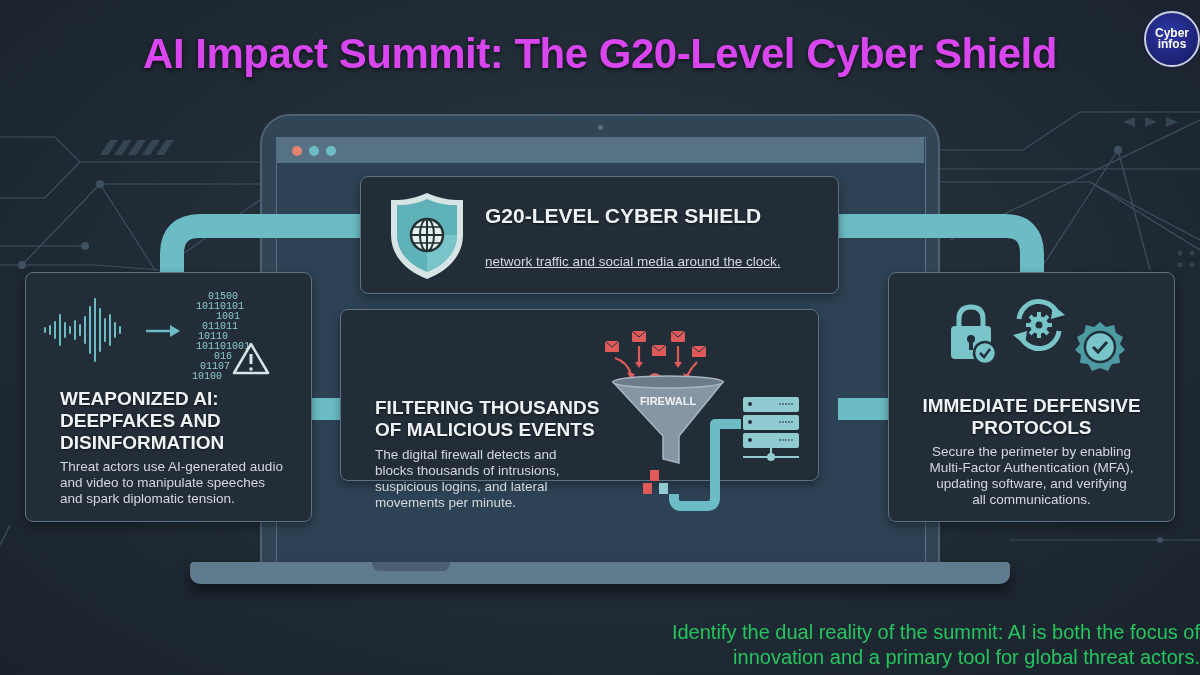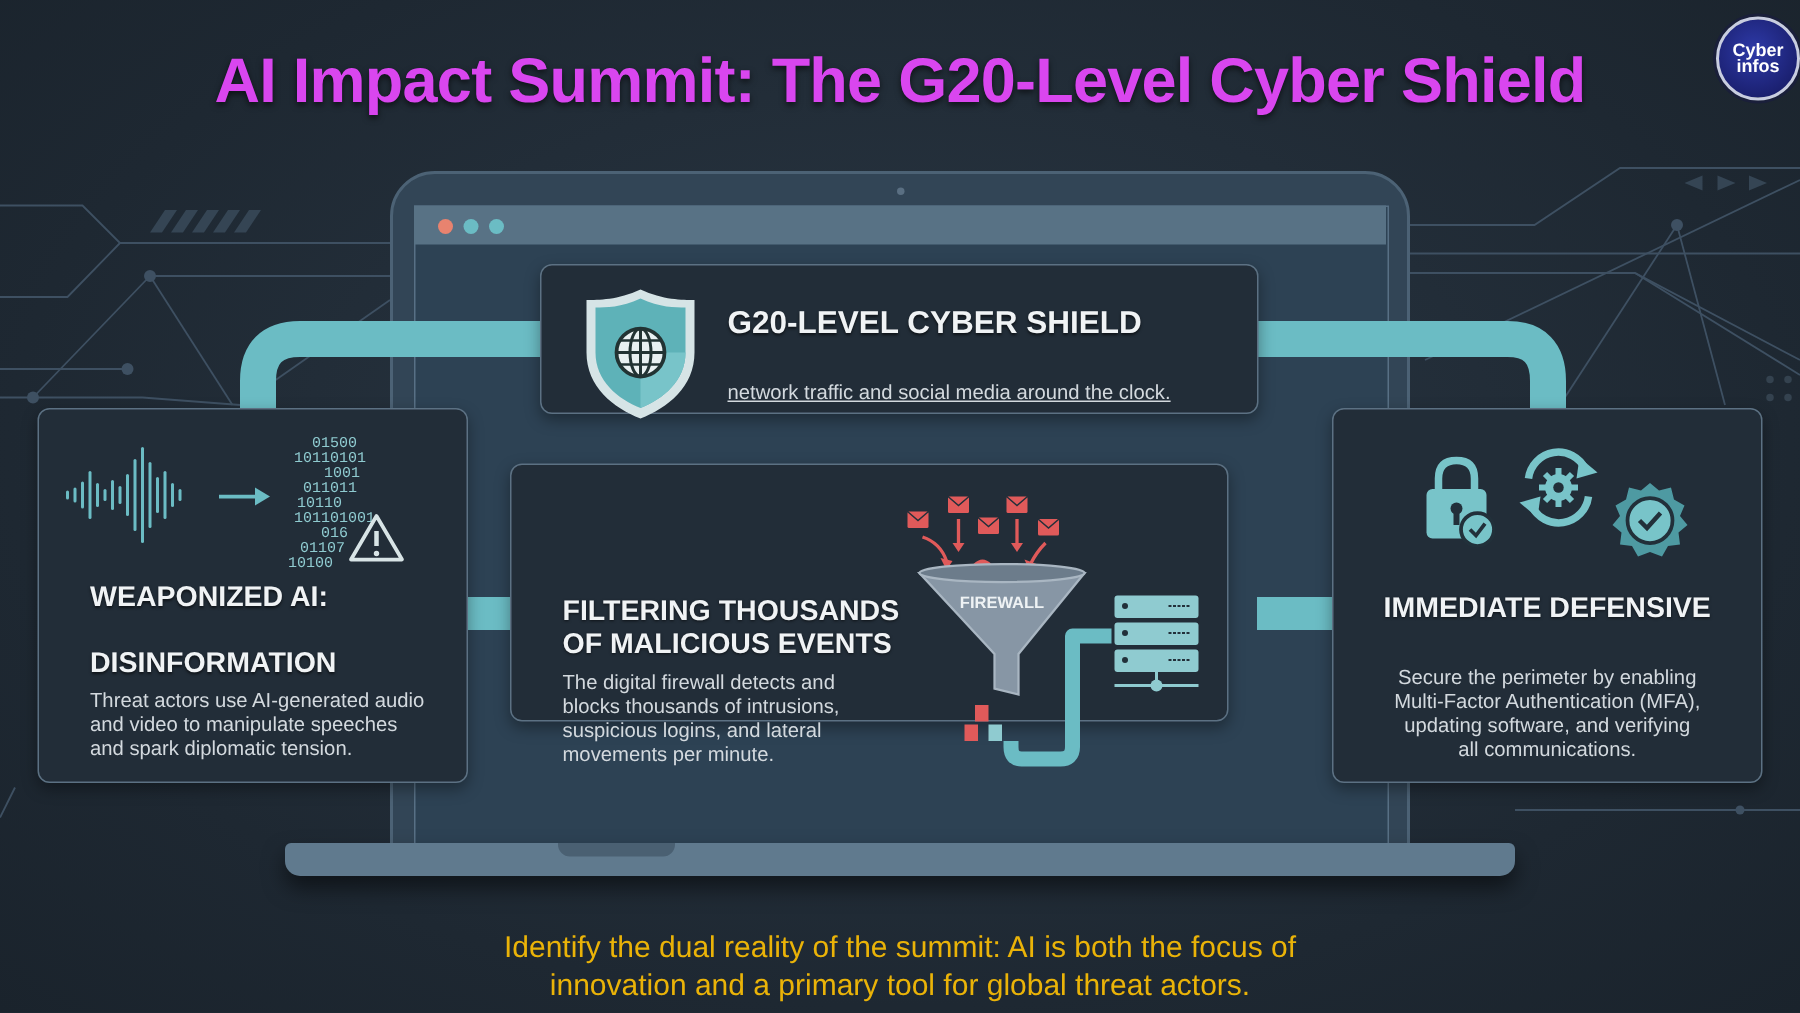--- a/index.html
+++ b/index.html
@@ -11,21 +11,21 @@
   .laptop-lid{position:absolute;left:260px;top:114px;width:680px;height:470px;border-radius:30px 30px 0 0;background:#324556;border:2px solid #4c6275;box-sizing:border-box;}
   .screen{position:absolute;left:276px;top:137px;width:648px;height:424px;background:#2d4254;border:1px solid #587085;}
   .screen-bar{position:absolute;left:276px;top:137px;width:648px;height:26px;background:#587285;}
   .dot{position:absolute;top:146px;width:10px;height:10px;border-radius:50%;}
   .cam{position:absolute;left:598px;top:125px;width:5px;height:5px;border-radius:50%;background:#5a6f82;}
   .base{position:absolute;left:190px;top:562px;width:820px;height:22px;background:#607a8e;border-radius:4px 4px 10px 10px;box-shadow:0 8px 14px rgba(0,0,0,.5);}
   .notch{position:absolute;left:373px;top:562px;width:78px;height:9px;background:#4a6072;border-radius:0 0 8px 8px;}
   .panel{position:absolute;background:#222d38;border:1.5px solid #5c7183;border-radius:8px;box-sizing:border-box;box-shadow:0 4px 10px rgba(0,0,0,.35);}
   .ph{font-weight:bold;color:#f0f3f5;font-size:19px;line-height:22px;text-shadow:0 1px 2px rgba(0,0,0,.6);}
   .pb{color:#d3d9de;font-size:13.5px;line-height:16px;}
-  .footer{position:absolute;left:0;right:0;top:620px;text-align:center;font-size:20px;line-height:25px;color:#eab308;}
+  .footer{position:absolute;left:0;right:0;top:620px;text-align:right;font-size:20px;line-height:25px;color:#22c55e;}
 </style>
 </head>
 <body>
 
 <div class="bg"></div>
 
 <svg class="circuit" width="1200" height="675">
   <g stroke="#3e5062" stroke-width="1.2" fill="none">
     <polyline points="0,137 55,137 80,162 260,162"></polyline>
     <polyline points="0,198 45,198 80,162"></polyline>
@@ -89,21 +89,21 @@
 
 <svg style="position:absolute;left:0;top:0" width="1200" height="675">
   <g stroke="#6bbcc4" stroke-width="24" fill="none" stroke-linejoin="round">
     <path d="M360,226 L200,226 Q172,226 172,254 L172,272"></path>
     <path d="M838,226 L1005,226 Q1032,226 1032,254 L1032,272"></path>
   </g>
   <rect x="312" y="398" width="48" height="22" fill="#6bbcc4"></rect>
   <rect x="838" y="398" width="52" height="22" fill="#6bbcc4"></rect>
 </svg>
 
-<div class="panel" style="left:360px;top:176px;width:479px;height:100px;">
+<div class="panel" style="left:360px;top:176px;width:479px;height:118px;">
   <svg style="position:absolute;left:26px;top:13px" width="80" height="92" viewBox="0 0 80 92">
     <path d="M40,3 C55,10 68,10 76,10 L76,45 C76,68 58,82 40,89 C22,82 4,68 4,45 L4,10 C12,10 25,10 40,3 Z" fill="#d6e4e6"></path>
     <path d="M40,9 C53,15 63,15 70,15 L70,45 C70,64 55,76 40,82 C25,76 10,64 10,45 L10,15 C17,15 27,15 40,9 Z" fill="#5eb2b8"></path>
     <path d="M40,9 L40,82 C55,76 70,64 70,45 L40,45 Z" fill="#78c4c9"></path>
     <circle cx="40" cy="45" r="16" fill="#e8f0f1" stroke="#233" stroke-width="2.5"></circle>
     <ellipse cx="40" cy="45" rx="7" ry="16" fill="none" stroke="#233" stroke-width="2"></ellipse>
     <line x1="24" y1="45" x2="56" y2="45" stroke="#233" stroke-width="2"></line>
     <line x1="40" y1="29" x2="40" y2="61" stroke="#233" stroke-width="2"></line>
     <line x1="27" y1="37" x2="53" y2="37" stroke="#233" stroke-width="1.6"></line>
     <line x1="27" y1="53" x2="53" y2="53" stroke="#233" stroke-width="1.6"></line>
@@ -147,20 +147,21 @@
     <div style="padding-left:28px">016</div>
     <div style="padding-left:14px">01107</div>
     <div style="padding-left:6px">10100</div>
   </div>
   <svg style="position:absolute;left:205px;top:68px" width="40" height="36">
     <path d="M20,3 L37,32 L3,32 Z" fill="none" stroke="#d8e4e6" stroke-width="2.5" stroke-linejoin="round"></path>
     <line x1="20" y1="13" x2="20" y2="23" stroke="#d8e4e6" stroke-width="3"></line>
     <circle cx="20" cy="28" r="1.8" fill="#d8e4e6"></circle>
   </svg>
   <div class="ph" style="position:absolute;left:34px;top:115px;">WEAPONIZED AI:</div>
+  <div class="ph" style="position:absolute;left:34px;top:137px;">DEEPFAKES AND</div>
   <div class="ph" style="position:absolute;left:34px;top:159px;">DISINFORMATION</div>
   <div class="pb" style="position:absolute;left:34px;top:186px;">Threat actors use AI-generated audio</div>
   <div class="pb" style="position:absolute;left:34px;top:202px;">and video to manipulate speeches</div>
   <div class="pb" style="position:absolute;left:34px;top:218px;">and spark diplomatic tension.</div>
 </div>
 
 <div class="panel" style="left:340px;top:309px;width:479px;height:172px;">
   <div class="ph" style="position:absolute;left:34px;top:87px;">FILTERING THOUSANDS</div>
   <div class="ph" style="position:absolute;left:34px;top:109px;">OF MALICIOUS EVENTS</div>
   <div class="pb" style="position:absolute;left:34px;top:137px;">The digital firewall detects and</div>
@@ -245,20 +246,21 @@
         <line x1="39" y1="19" x2="21" y2="37"></line>
       </g>
     <circle cx="30" cy="28" r="3.5" fill="#22303a"></circle>
   </svg>
   <svg style="position:absolute;left:184px;top:48px" width="54" height="54">
     <polygon points="27,1 33,6 41,4 43,12 50,16 47,23 52,29 46,34 47,42 39,43 35,50 27,47 19,50 15,43 7,42 8,34 2,29 7,23 4,16 11,12 13,4 21,6" fill="#4e9aa2"></polygon>
     <circle cx="27" cy="26" r="15" fill="#78c4c9" stroke="#22303a" stroke-width="2.5"></circle>
     <polyline points="20,26 25,31 34,21" fill="none" stroke="#22303a" stroke-width="3"></polyline>
   </svg>
   <div class="ph" style="position:absolute;left:0;right:0;top:122px;text-align:center;">IMMEDIATE DEFENSIVE</div>
+  <div class="ph" style="position:absolute;left:0;right:0;top:144px;text-align:center;">PROTOCOLS</div>
   <div class="pb" style="position:absolute;left:0;right:0;top:171px;text-align:center;">Secure the perimeter by enabling</div>
   <div class="pb" style="position:absolute;left:0;right:0;top:187px;text-align:center;">Multi-Factor Authentication (MFA),</div>
   <div class="pb" style="position:absolute;left:0;right:0;top:203px;text-align:center;">updating software, and verifying</div>
   <div class="pb" style="position:absolute;left:0;right:0;top:219px;text-align:center;">all communications.</div>
 </div>
 
 <div class="footer">
   <div>Identify the dual reality of the summit: AI is both the focus of</div>
   <div>innovation and a primary tool for global threat actors.</div>
 </div>

